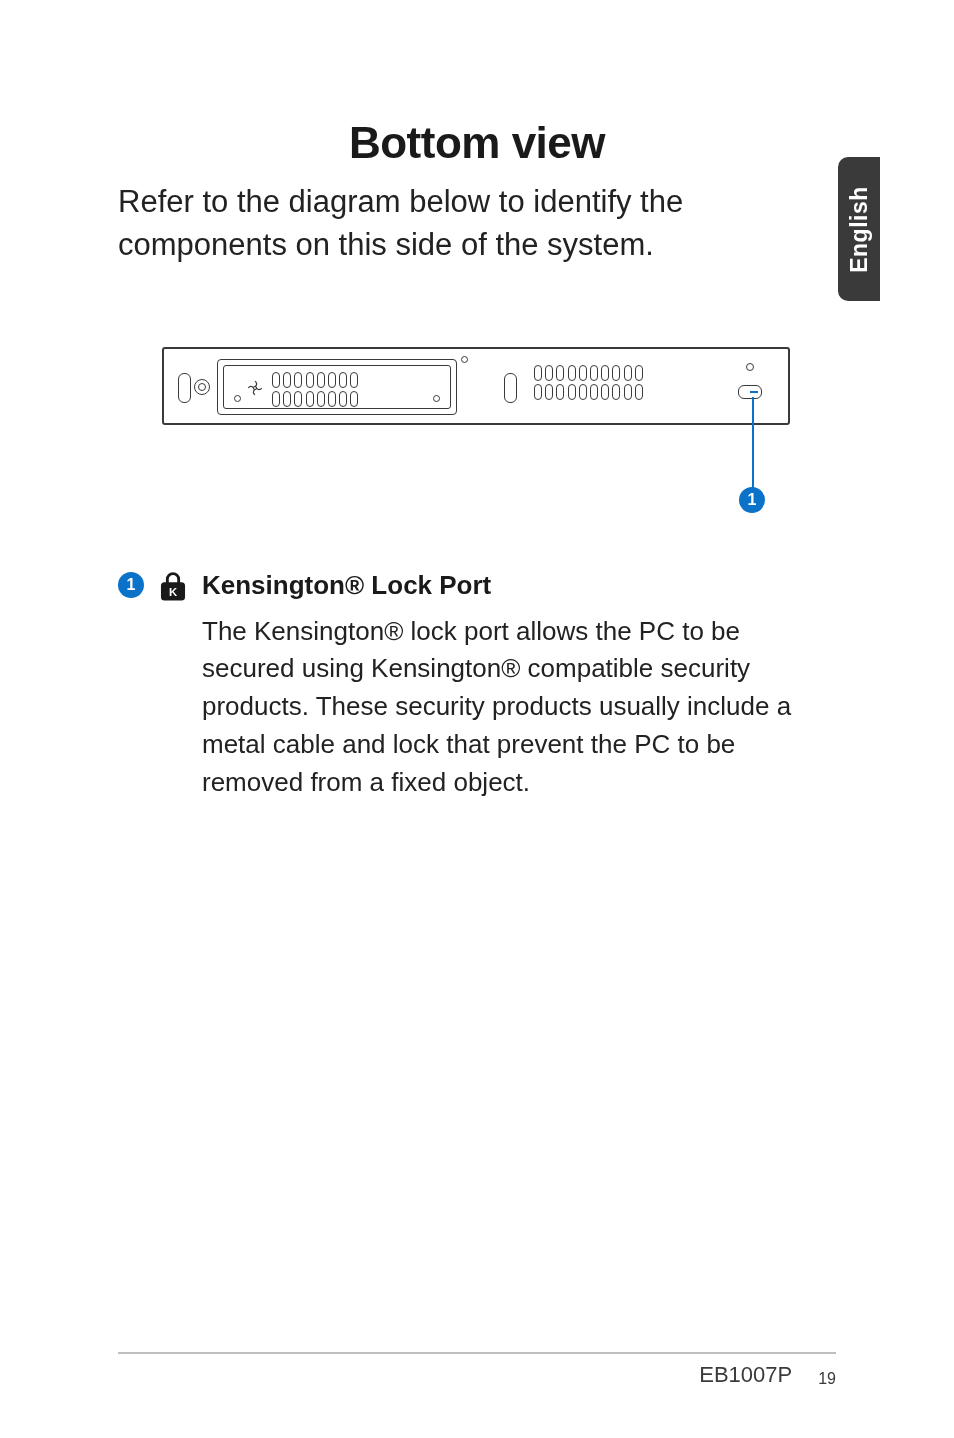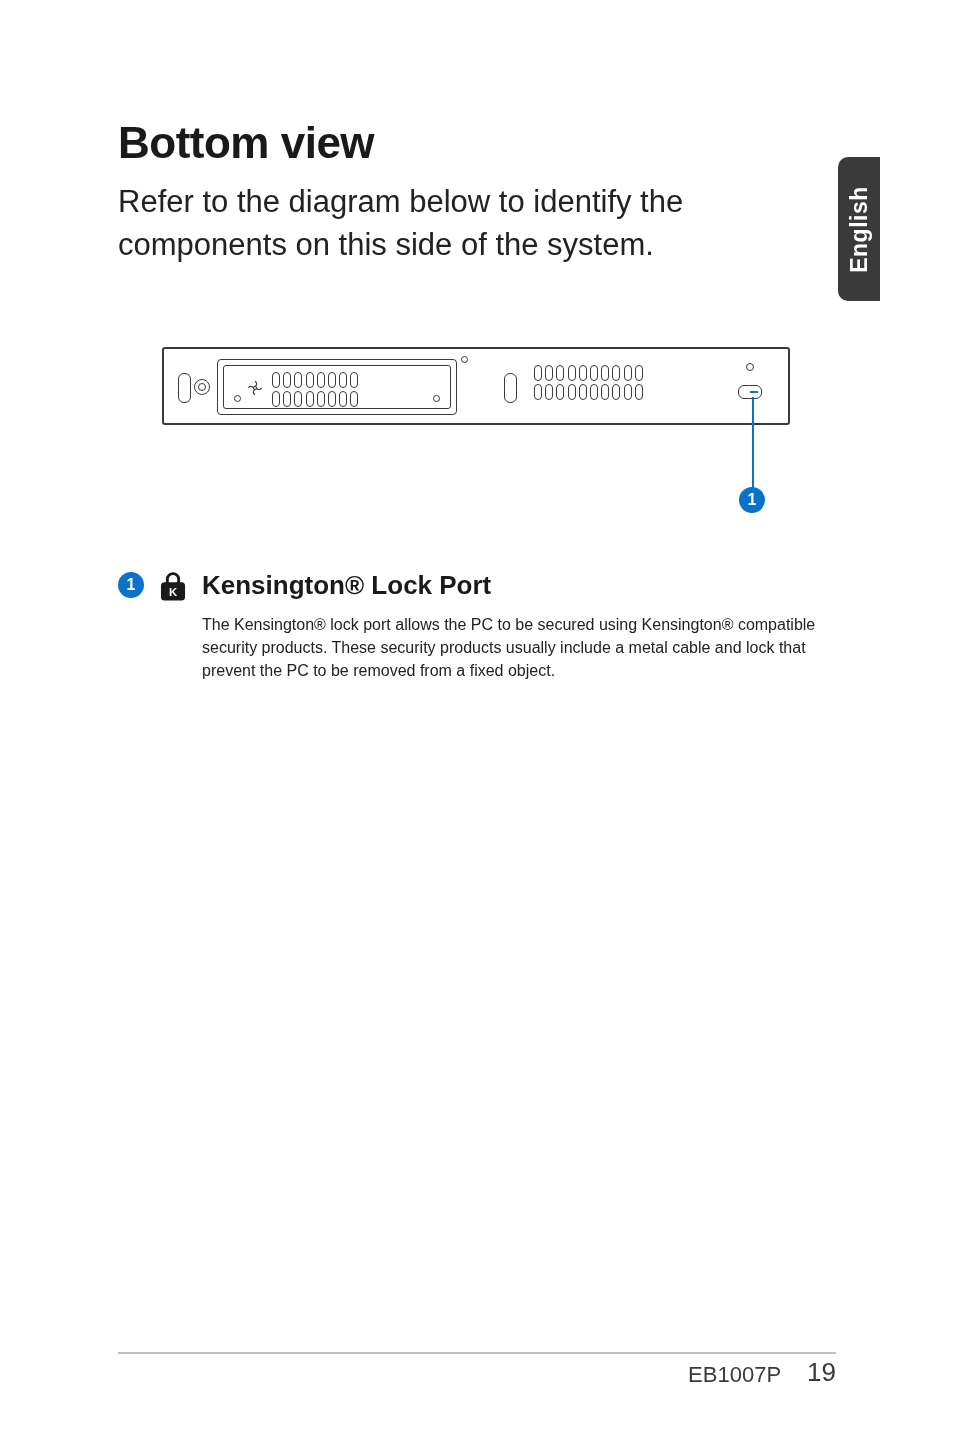--- a/index.html
+++ b/index.html
@@ -40,20 +40,21 @@
     transform: rotate(-90deg);
     white-space: nowrap;
     letter-spacing: 0.5px;
   }
   h1.heading {
     font-size: 44px;
     font-weight: 800;
     margin: 0 0 12px 0;
     letter-spacing: -0.5px;
     color: #1a1a1a;
+    text-align: center;
   }
   p.intro {
     font-size: 31px;
     line-height: 1.4;
     margin: 0 0 48px 0;
     color: #222;
     max-width: 660px;
   }
   
   .diagram-wrap {
@@ -248,21 +249,21 @@
     margin-top: -2px;
   }
   .lock-icon svg { width: 100%; height: 100%; }
   .legend-body { flex: 1; }
   .legend-title {
     font-size: 26px;
     font-weight: 700;
     margin: 0 0 12px 0;
   }
   .legend-text {
-    font-size: 16px;
+    font-size: 26px;
     line-height: 1.45;
     margin: 0;
     color: #222;
   }
   
   .footer-rule {
     position: absolute;
     left: 118px;
     right: 118px;
     bottom: 84px;
@@ -272,21 +273,21 @@
   .footer {
     position: absolute;
     right: 118px;
     bottom: 50px;
     font-size: 22px;
     color: #3a3a3a;
     display: flex;
     gap: 26px;
     align-items: flex-end;
   }
-  .footer .pg { font-size: 26px; }
+  .footer .pg { font-size: 16px; }
 </style>
 </head>
 <body>
 
 <div class="page">
 
   <div class="side-tab">
     <span class="side-tab-text">English</span>
   </div>
 

